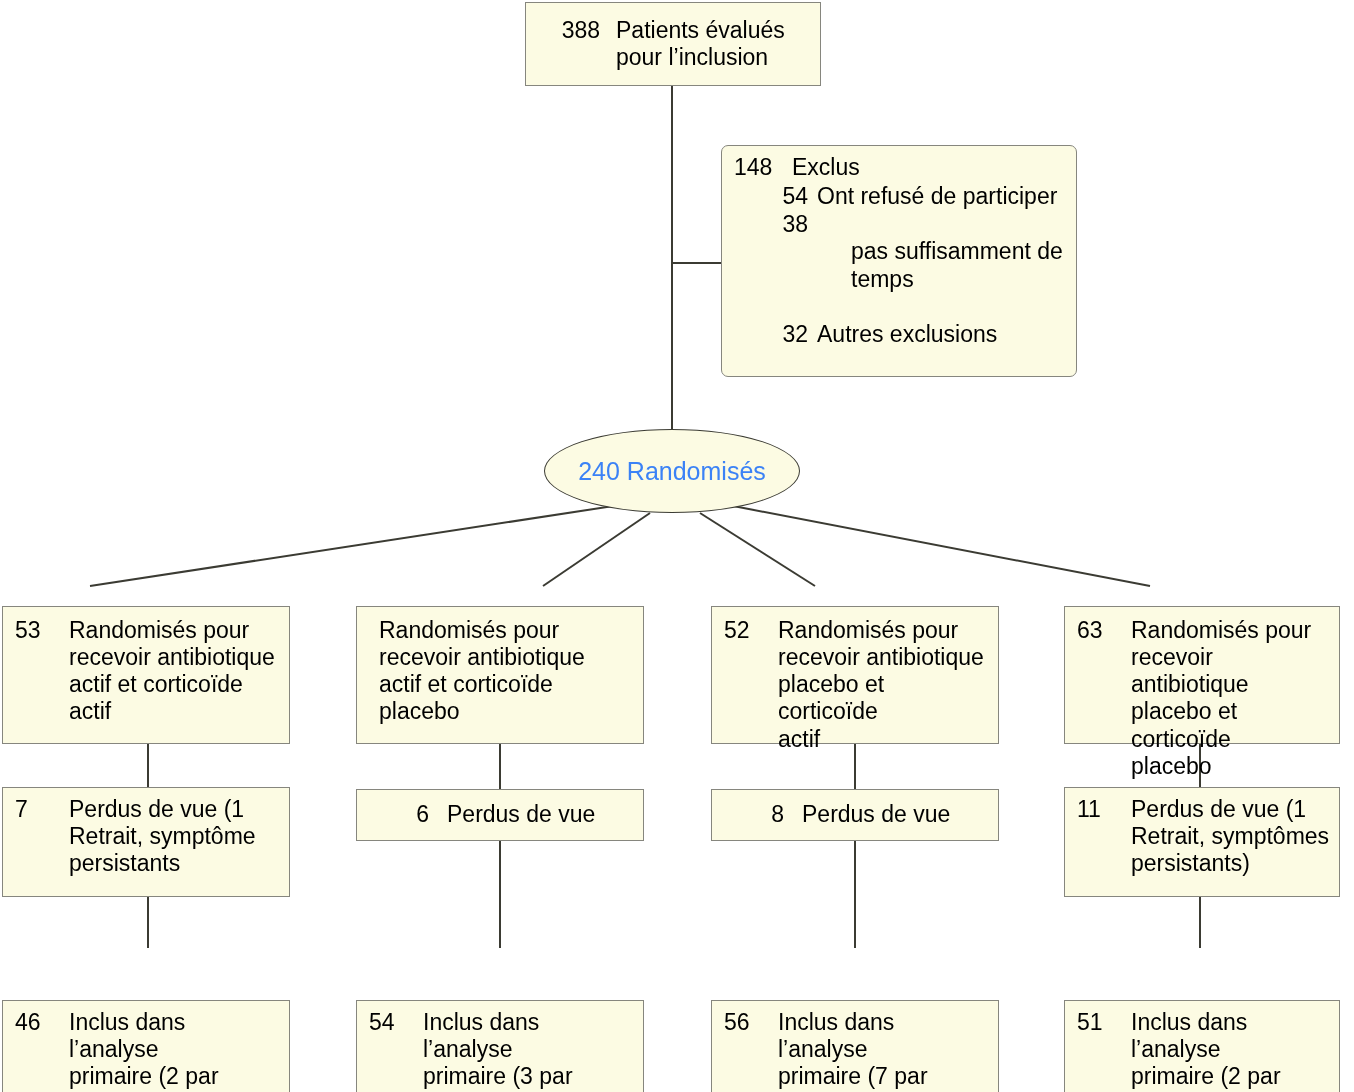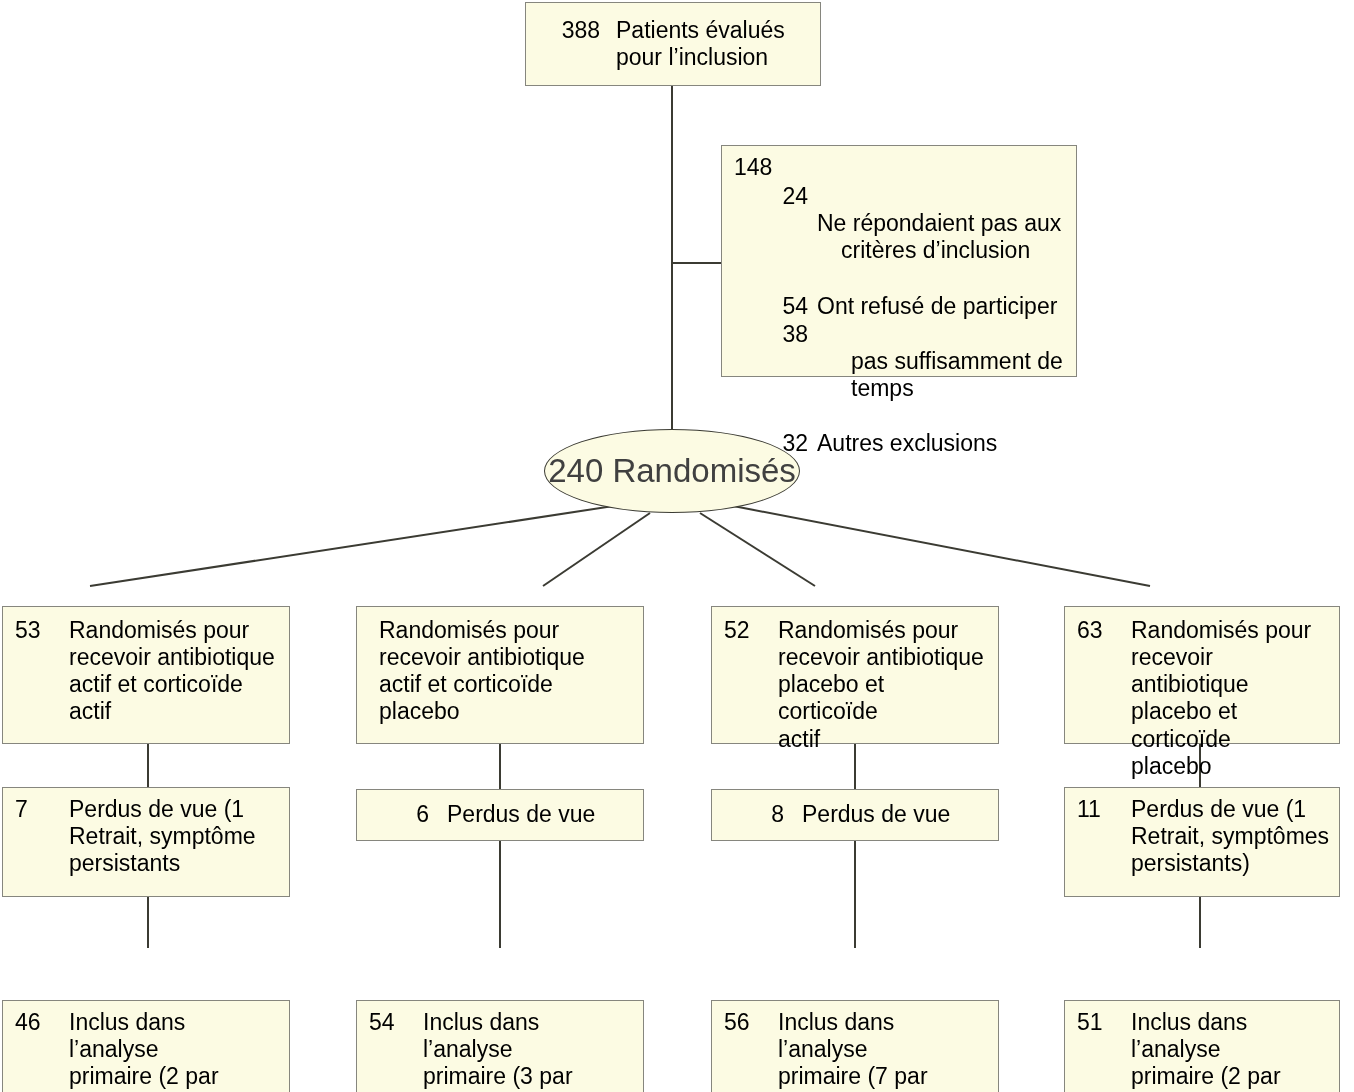--- a/index.html
+++ b/index.html
@@ -60,20 +60,21 @@
 
   
   #box-excluded {
     left: 721px;
     top: 145px;
     width: 356px;
     height: 232px;
     padding: 8px 8px 8px 12px;
     align-items: flex-start;
     display: block;
+    border-radius: 7px;
   }
   #box-excluded .head {
     display: flex;
     margin-bottom: 2px;
   }
   #box-excluded .head .num { width: 52px; text-align: left; }
   #box-excluded .head .txt { padding-left: 6px; }
   #box-excluded .sub {
     display: flex;
     margin-top: 1px;
@@ -101,22 +102,22 @@
     left: 544px;
     top: 429px;
     width: 256px;
     height: 84px;
     border-radius: 50%;
     background: #fcfbe3;
     border: 1px solid #3b3b33;
     display: flex;
     align-items: center;
     justify-content: center;
-    font-size: 33px;
-    color: #404040;
+    font-size: 25px;
+    color: #3b82f6;
     box-sizing: border-box;
   }
 
   
   .arm-alloc {
     top: 586px;
     height: 138px;
     padding: 10px 8px 10px 12px;
     align-items: flex-start;
     margin-top: 20px;
@@ -185,27 +186,21 @@
     <div class="row">
       <span class="num">388</span>
       <span class="txt">Patients évalués
 pour l’inclusion</span>
     </div>
   </div>
 
   <div class="node" id="box-excluded">
     <div class="head">
       <span class="num">148</span>
-    </div>
-    <div class="sub">
-      <span class="num">24</span>
-      <span class="txt">
-        <span>Ne répondaient pas aux</span>
-        <span class="cont">critères d’inclusion</span>
-      </span>
+      <span class="txt">Exclus</span>
     </div>
     <div class="sub">
       <span class="num">54</span>
       <span class="txt">Ont refusé de participer</span>
     </div>
     <div class="sub">
       <span class="num">38</span>
       <span class="txt">
         <span class="cont2">pas suffisamment de temps</span>
       </span>

